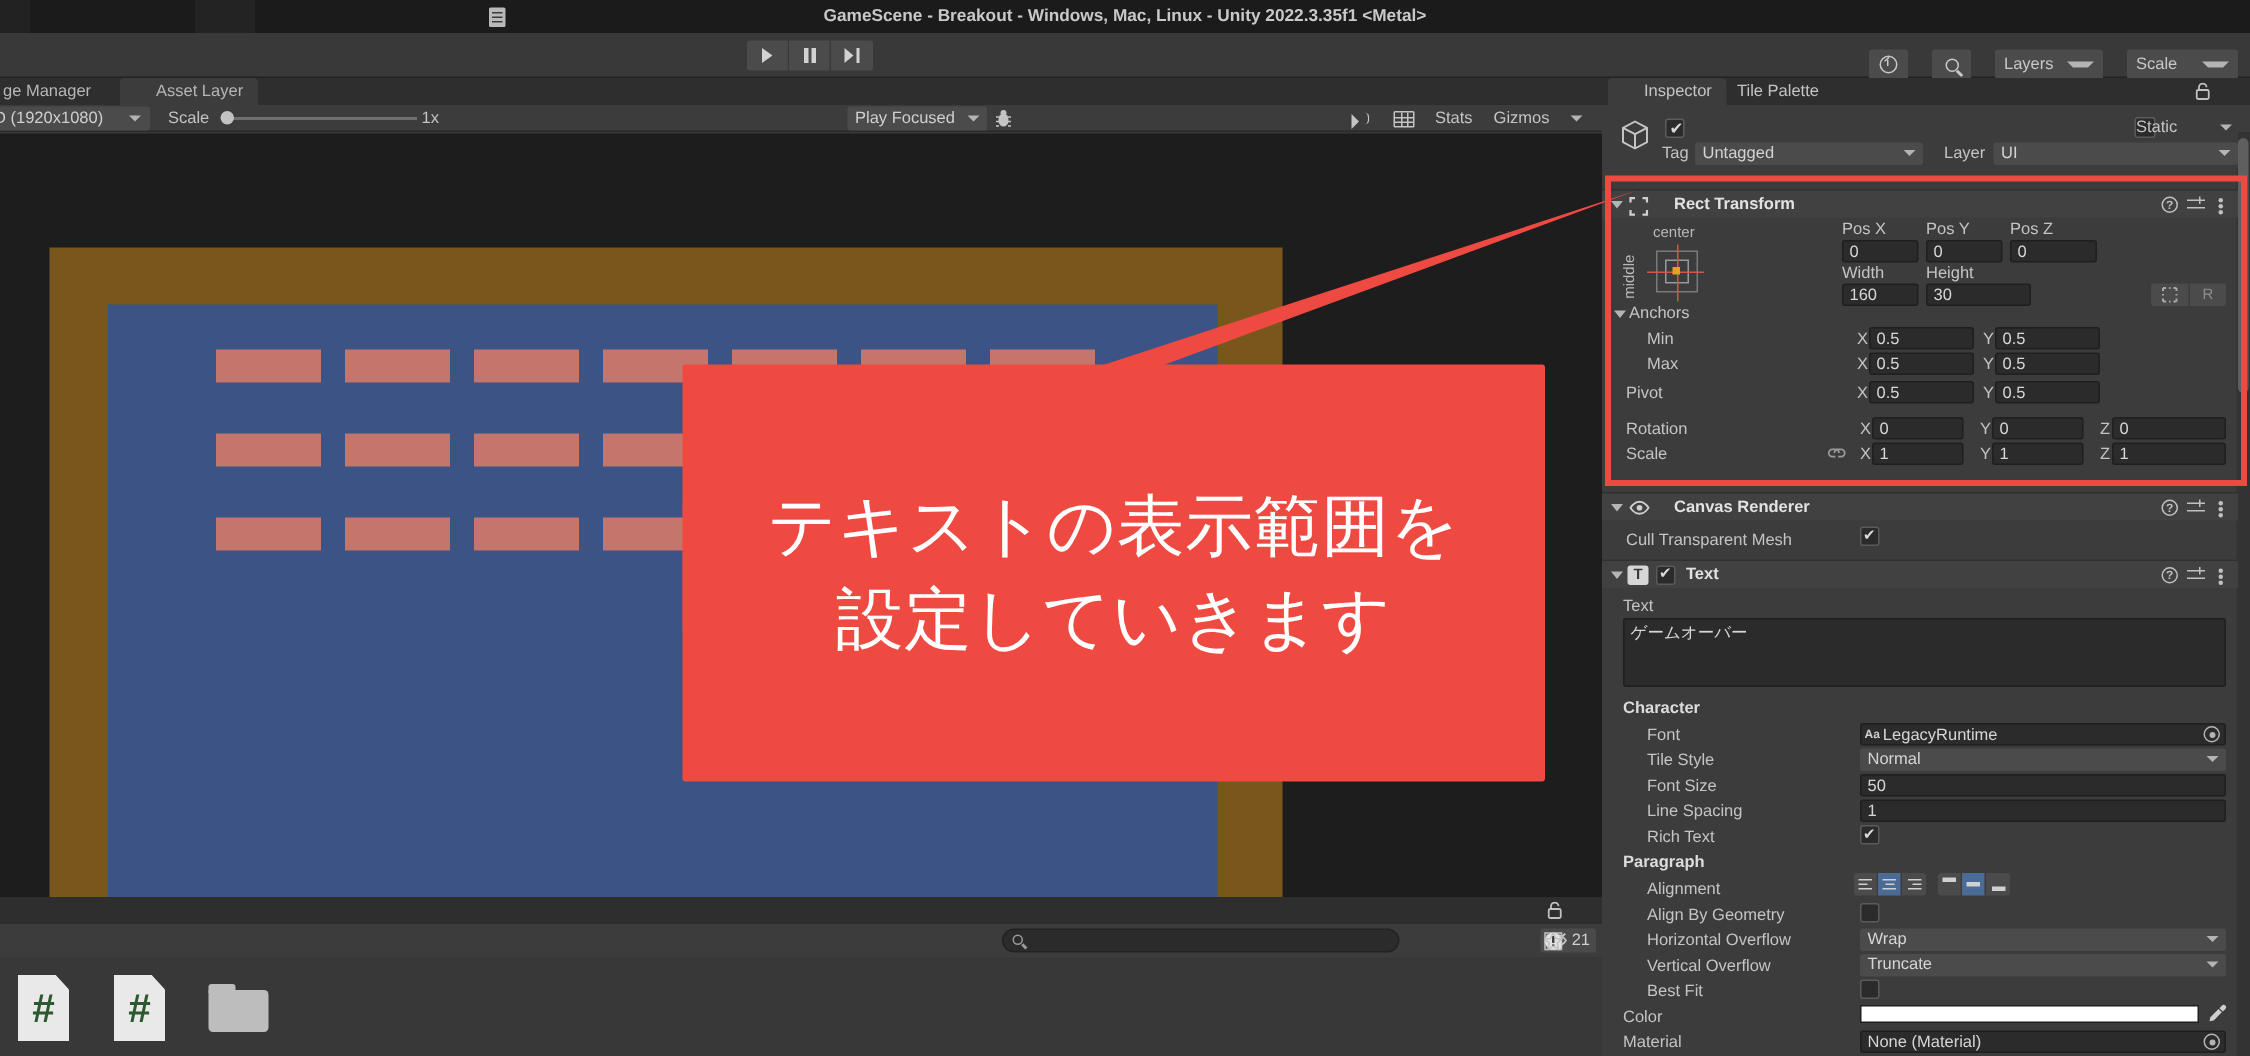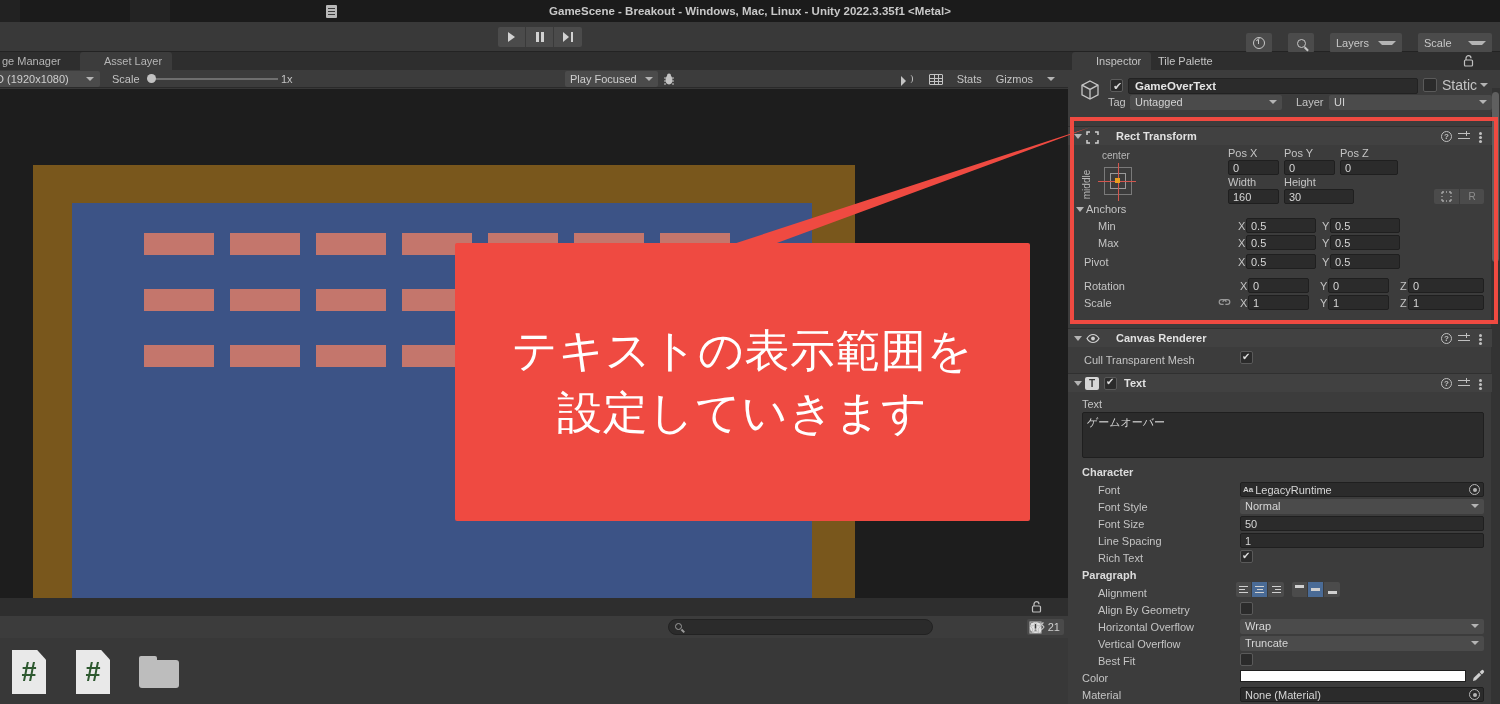--- a/index.html
+++ b/index.html
@@ -159,21 +159,21 @@
   #go-header{ position:absolute; left:0; top:0; width:424px; height:42px; background:#3c3c3c; }
   #go-cube{ position:absolute; left:10px; top:8px; width:24px; height:24px; }
   #go-check{ position:absolute; left:42px; top:9px; width:13px; height:13px; background:#2b2b2b; border:1px solid #5c5c5c; border-radius:2px; }
   #go-check .ck{ position:absolute; left:2px; top:0px; color:#d8d8d8; font-size:11px; line-height:12px; }
   #go-name{
     position:absolute; left:60px; top:8px; width:290px; height:16px;
     background:#2b2b2b; border:1px solid #222; border-radius:2px;
     font-size:11.5px; font-weight:bold; color:#e4e4e4; line-height:15px; padding-left:6px;
   }
   #go-static{ position:absolute; left:355px; top:8px; width:14px; height:14px; background:#2b2b2b; border:1px solid #5a5a5a; border-radius:2px; }
-  #go-static-lbl{ position:absolute; left:374px; top:8px; font-size:14px; color:#c4c4c4; line-height:14px; }
+  #go-static-lbl{ position:absolute; left:356px; top:8px; font-size:11px; color:#c4c4c4; line-height:14px; }
   #go-static-caret{ position:absolute; left:412px; top:13px; }
   #tag-lbl{ position:absolute; left:40px; top:26px; font-size:11px; color:#c4c4c4; }
   #tag-dd{ position:absolute; left:62px; top:25px; width:152px; height:15px; background:#4b4b4b; border-radius:2px; font-size:11px; color:#d2d2d2; line-height:15px; padding-left:5px; }
   #tag-dd .caret{ position:absolute; right:5px; top:5px; }
   #layer-lbl{ position:absolute; left:228px; top:26px; font-size:11px; color:#c4c4c4; }
   #layer-dd{ position:absolute; left:261px; top:25px; width:163px; height:15px; background:#4b4b4b; border-radius:2px; font-size:11px; color:#d2d2d2; line-height:15px; padding-left:5px; }
   #layer-dd .caret{ position:absolute; right:5px; top:5px; }
 
   
   .comp-hdr{ position:absolute; left:0; width:424px; height:19px; background:#414141; border-top:1px solid #303030; }
@@ -440,21 +440,20 @@
     <div id="go-header">
       <div id="go-cube">
         <svg width="24" height="24" viewBox="0 0 24 24">
             <path d="M12 3 20 7.2v9.6L12 21 4 16.8V7.2z" stroke="#c6c6c6" stroke-width="1.3" fill="none"></path>
             <path d="M4 7.2 12 11.4l8-4.2M12 11.4V21" stroke="#c6c6c6" stroke-width="1.3" fill="none"></path>
           </svg>
       </div>
       <div id="go-check">
           <span class="ck">✔</span>
         </div>
-      <div id="go-name">GameOverText</div>
       <div id="go-static"></div>
       <div id="go-static-lbl">Static</div>
       <div id="go-static-caret" class="caret"></div>
 
       <div id="tag-lbl">Tag</div>
       <div id="tag-dd">
         <span>Untagged</span>
         <span class="caret"></span>
       </div>
       <div id="layer-lbl">Layer</div>
@@ -584,21 +583,21 @@
 
     <div class="row-lbl" style="left:14px;top:396px;font-weight:bold;color:#dcdcdc">Character</div>
 
     <div class="row-lbl" style="left:30px;top:414px">Font</div>
     <div class="fld" style="left:172px;top:412px;width:244px;padding-left:2px;display:flex;align-items:center;">
       <span style="font-size:8px;font-weight:bold;color:#cfcfcf;margin-right:2px;">Aa</span>
       <span>LegacyRuntime</span>
       <span class="obj-circle" style="position:absolute;right:3px;top:1px;"></span>
     </div>
 
-    <div class="row-lbl" style="left:30px;top:431px">Font Style</div>
+    <div class="row-lbl" style="left:30px;top:431px">Tile Style</div>
     <div class="dd" style="left:172px;top:429px;width:244px">
       <span>Normal</span>
       <span class="caret"></span>
     </div>
 
     <div class="row-lbl" style="left:30px;top:448px">Font Size</div>
     <div class="fld" style="left:172px;top:446px;width:244px">50</div>
 
     <div class="row-lbl" style="left:30px;top:465px">Line Spacing</div>
     <div class="fld" style="left:172px;top:463px;width:244px">1</div>

